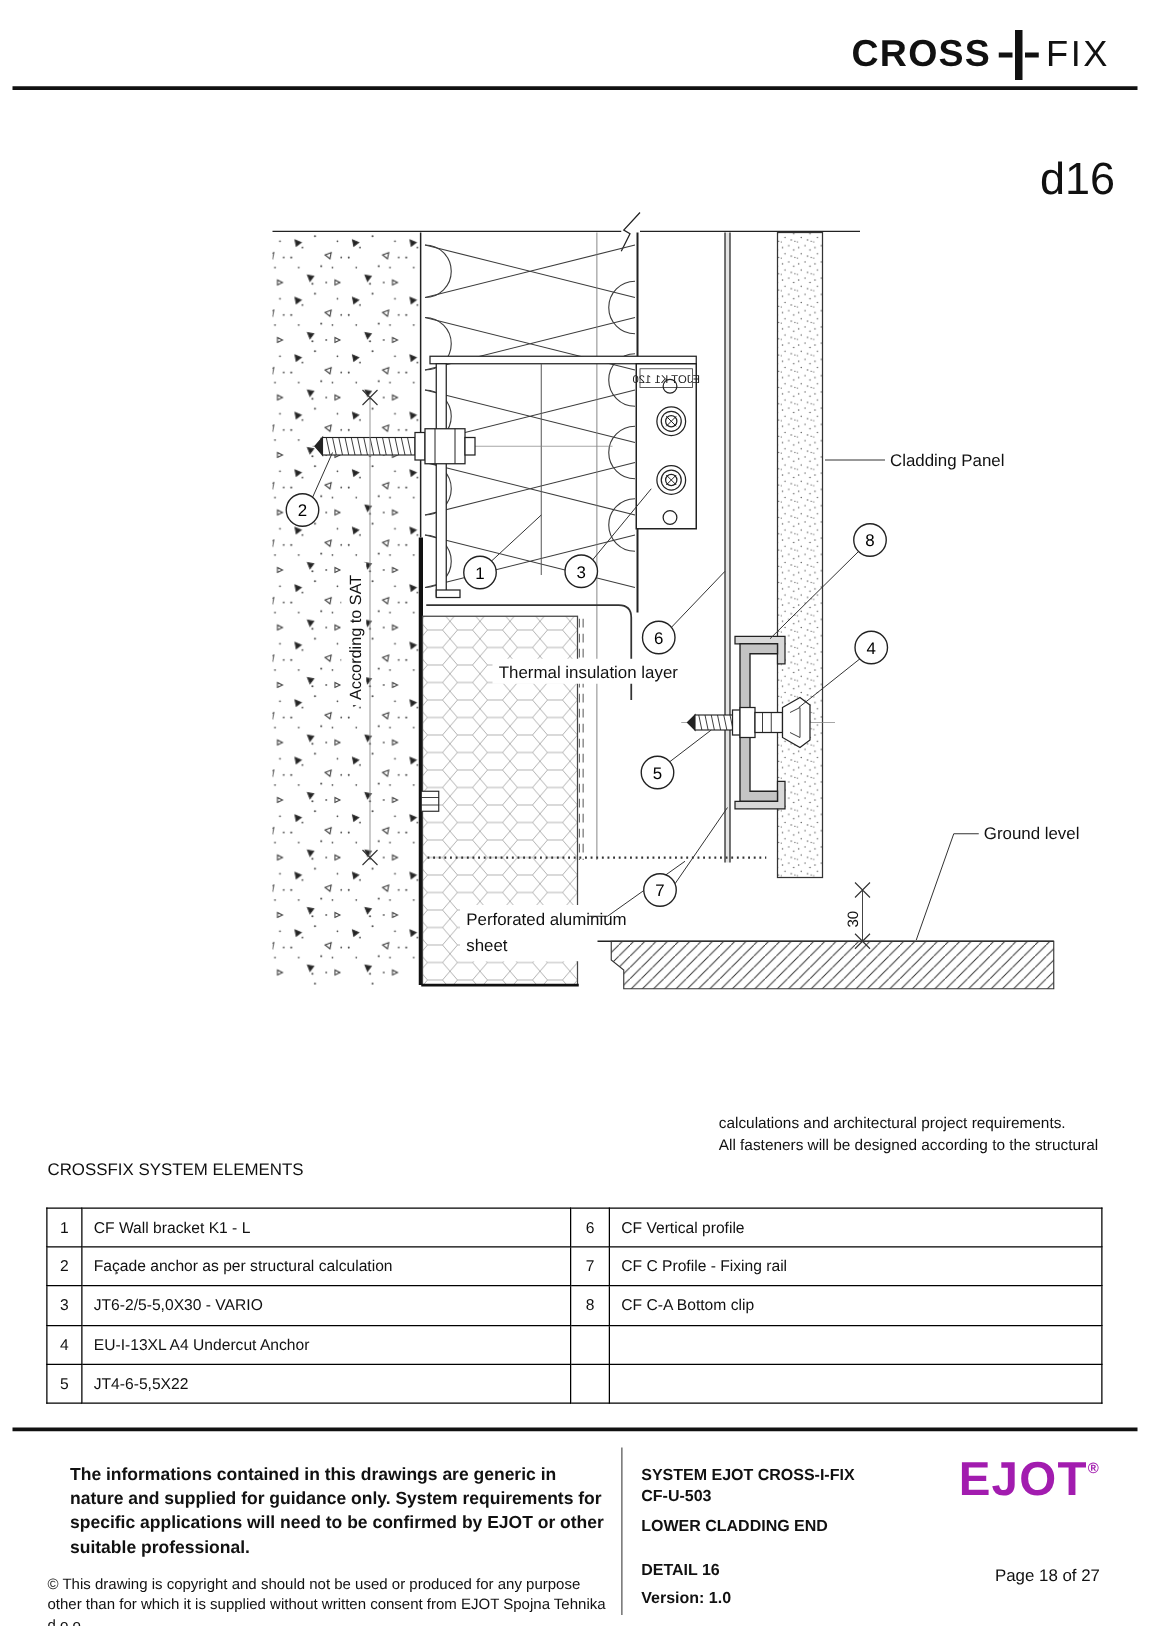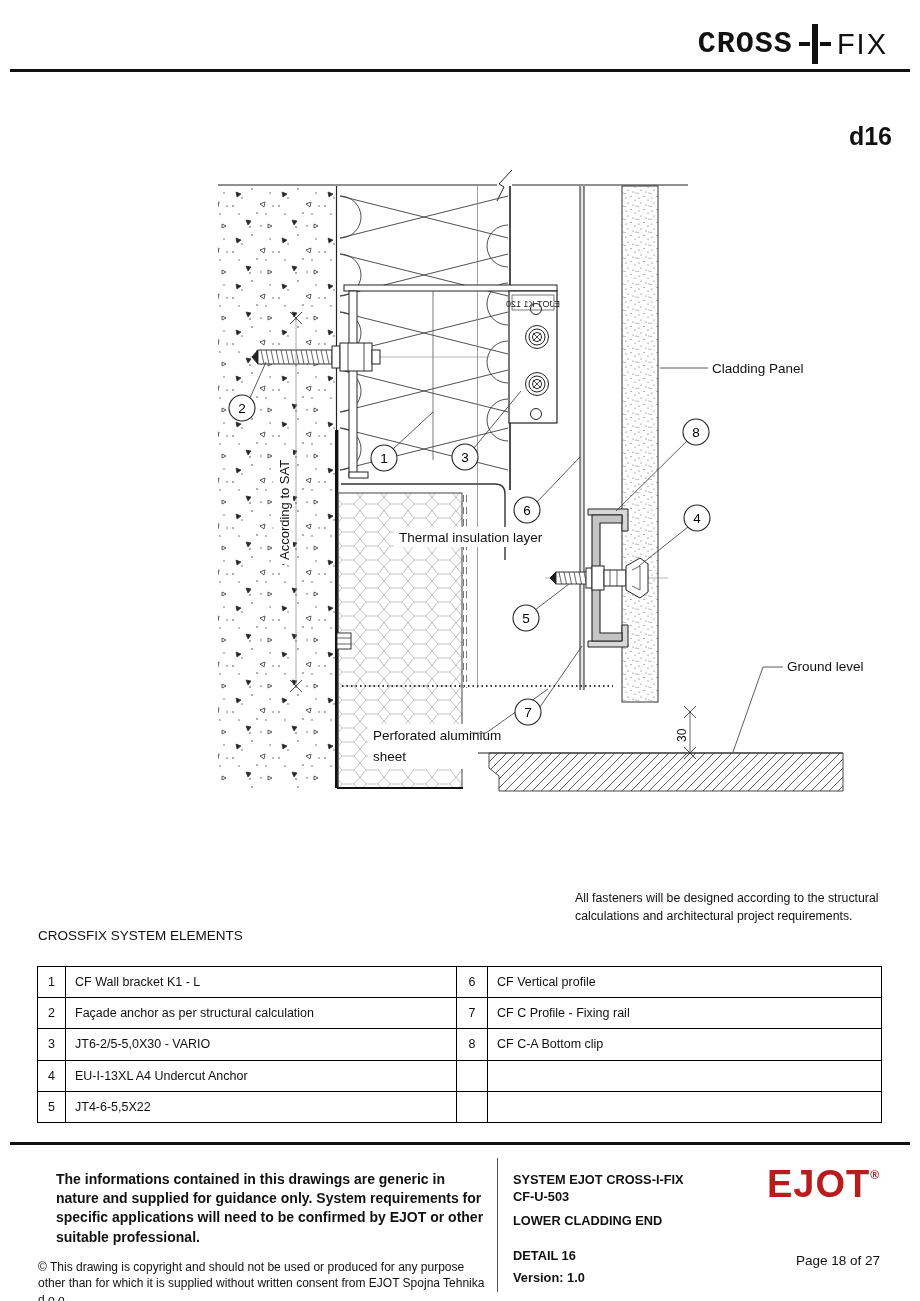--- a/index.html
+++ b/index.html
@@ -1,26 +1,26 @@
 <!DOCTYPE html>
 <html><head>
 <meta charset="utf-8">
 <style>
   html,body{margin:0;padding:0;background:#fff;}
   .page{position:relative;width:920px;height:1301px;background:#fff;overflow:hidden;
         font-family:"Liberation Sans",sans-serif;color:#111;}
   
   .brand{position:absolute;top:24px;right:32px;display:flex;align-items:center;gap:6px;}
-  .brand .cross{font-size:30px;font-weight:bold;letter-spacing:1px;font-family:Liberation Mono, monospace;}
+  .brand .cross{font-size:30px;font-weight:bold;letter-spacing:1px;}
   .brand .fix{font-size:29px;font-weight:400;letter-spacing:2px;text-align:right;}
   .glyph{display:flex;align-items:center;}
   .glyph .dash{width:11px;height:4px;background:#111;}
   .glyph .bar{width:6px;height:40px;background:#111;margin:0 2px;}
   .toprule{position:absolute;top:69px;left:10px;right:10px;height:3px;background:#111;}
-  .d16{position:absolute;top:122px;right:28px;font-size:25px;font-weight:bold;text-align:center;}
+  .d16{position:absolute;top:122px;right:28px;font-size:36px;font-weight:normal;text-align:center;}
   
   svg.draw{position:absolute;left:0;top:0;}
   
   .gnote{position:absolute;left:575px;top:890px;width:310px;font-size:12.3px;line-height:1.43;}
   
   .eltitle{position:absolute;left:38px;top:928px;font-size:13.5px;}
   table.el{position:absolute;left:37px;top:966px;border-collapse:collapse;table-layout:fixed;}
   table.el td{border:1px solid #000;height:30.2px;font-size:12.5px;padding:0;}
   table.el td.n{text-align:center;}
   table.el td.d{padding-left:9px;}
@@ -283,22 +283,22 @@
       <rect x="394" y="527" width="150" height="20" fill="#fff"></rect>
       <text x="399" y="542">Thermal insulation layer</text>
       <text x="787" y="671">Ground level</text>
       <rect x="368" y="724" width="100" height="45" fill="#fff"></rect>
       <text x="373" y="740">Perforated aluminium</text>
       <text x="373" y="761">sheet</text>
     </g>
   </svg>
 
   <div class="gnote">
+    <div>calculations and architectural project requirements.</div>
     <div>All fasteners will be designed according to the structural</div>
-    <div>calculations and architectural project requirements.</div>
   </div>
 
   <div class="eltitle">CROSSFIX SYSTEM ELEMENTS</div>
   <table class="el">
     <colgroup>
         <col style="width:28px">
         <col style="width:391px">
         <col style="width:31px">
         <col style="width:394px">
       </colgroup>
@@ -342,16 +342,16 @@
     <div class="fcopy">© This drawing is copyright and should not be used or produced for any purpose other than for which it is supplied without written consent from EJOT Spojna Tehnika d.o.o.</div>
   </div>
   <div class="fdivider"></div>
   <div class="fmid">
     <div class="l1">SYSTEM EJOT CROSS-I-FIX</div>
     <div class="l2">CF-U-503</div>
     <div class="l3">LOWER CLADDING END</div>
     <div class="l4">DETAIL 16</div>
     <div class="l5">Version: 1.0</div>
   </div>
-  <div class="ejot" style="color: #b91c1c;"><span>EJOT</span><sup>®</sup></div>
+  <div class="ejot" style="color: #a21caf;"><span>EJOT</span><sup>®</sup></div>
   <div class="pageno">Page 18 of 27</div>
 
 </div>
 
 </body></html>

